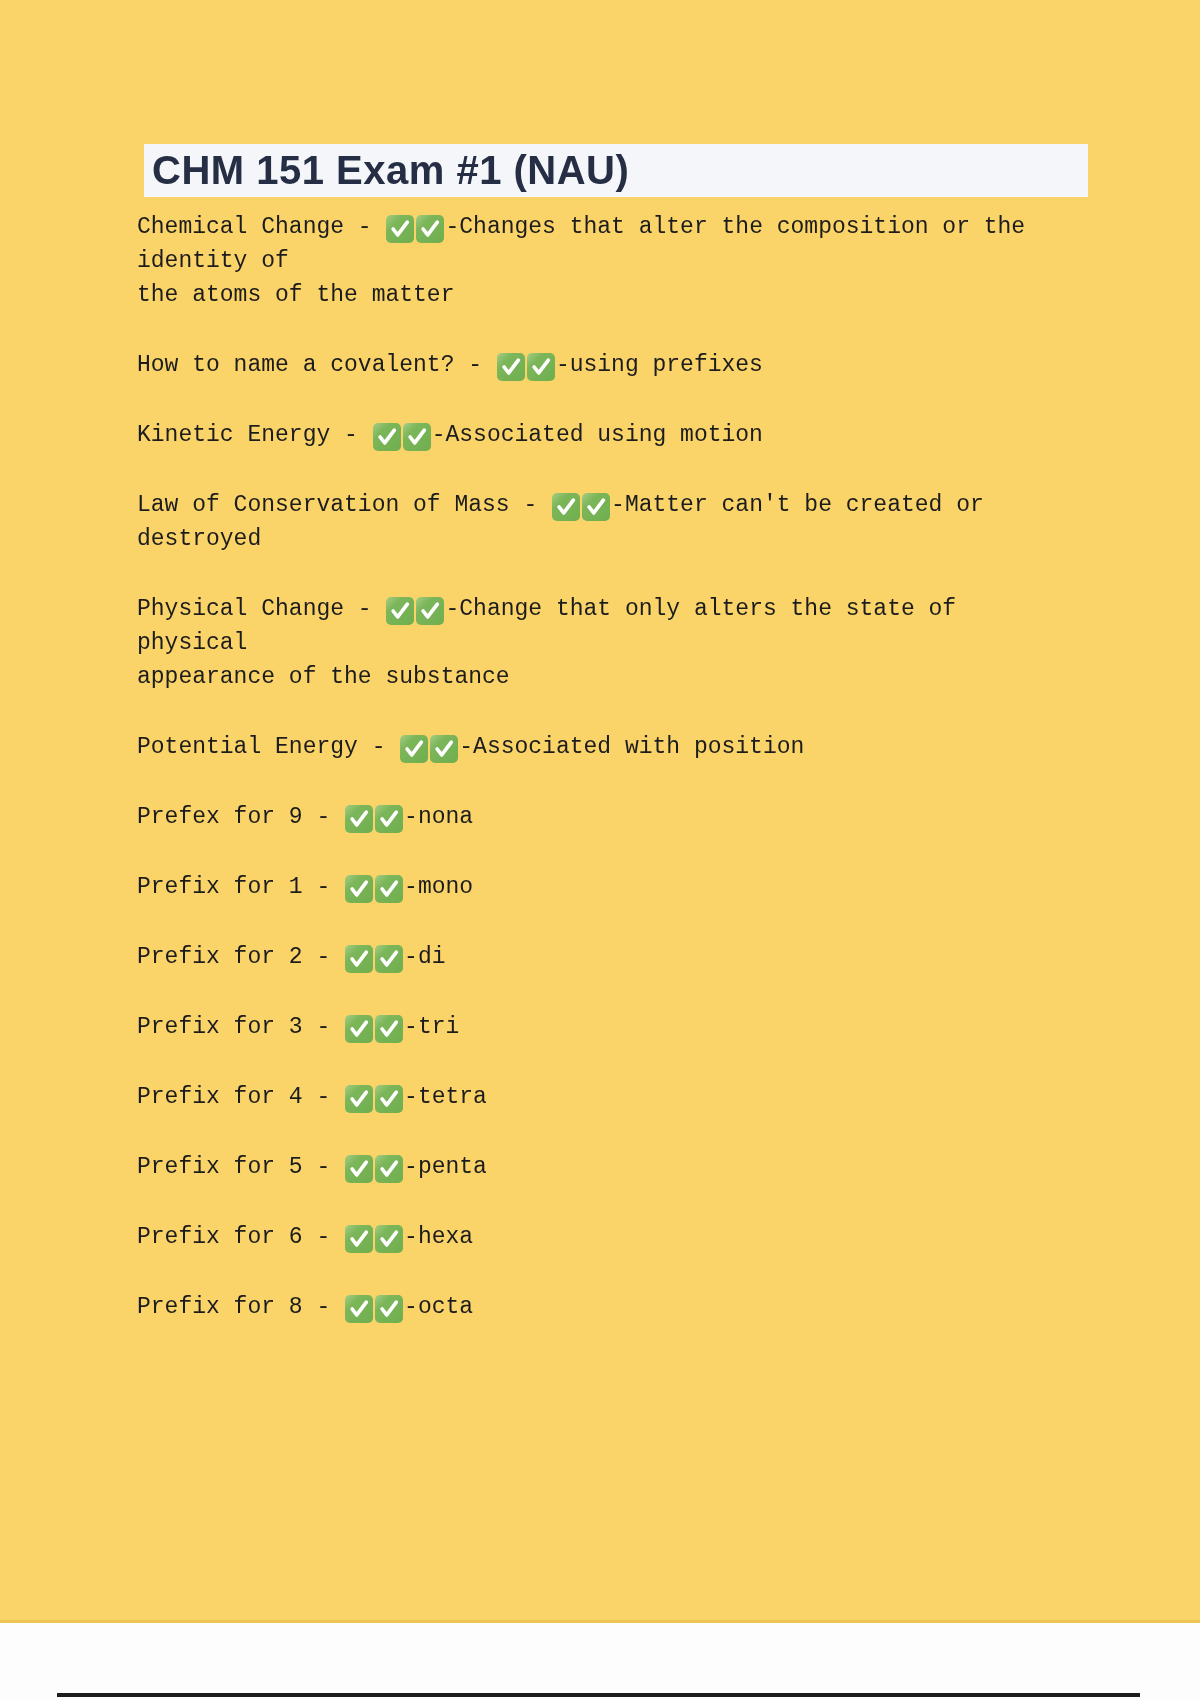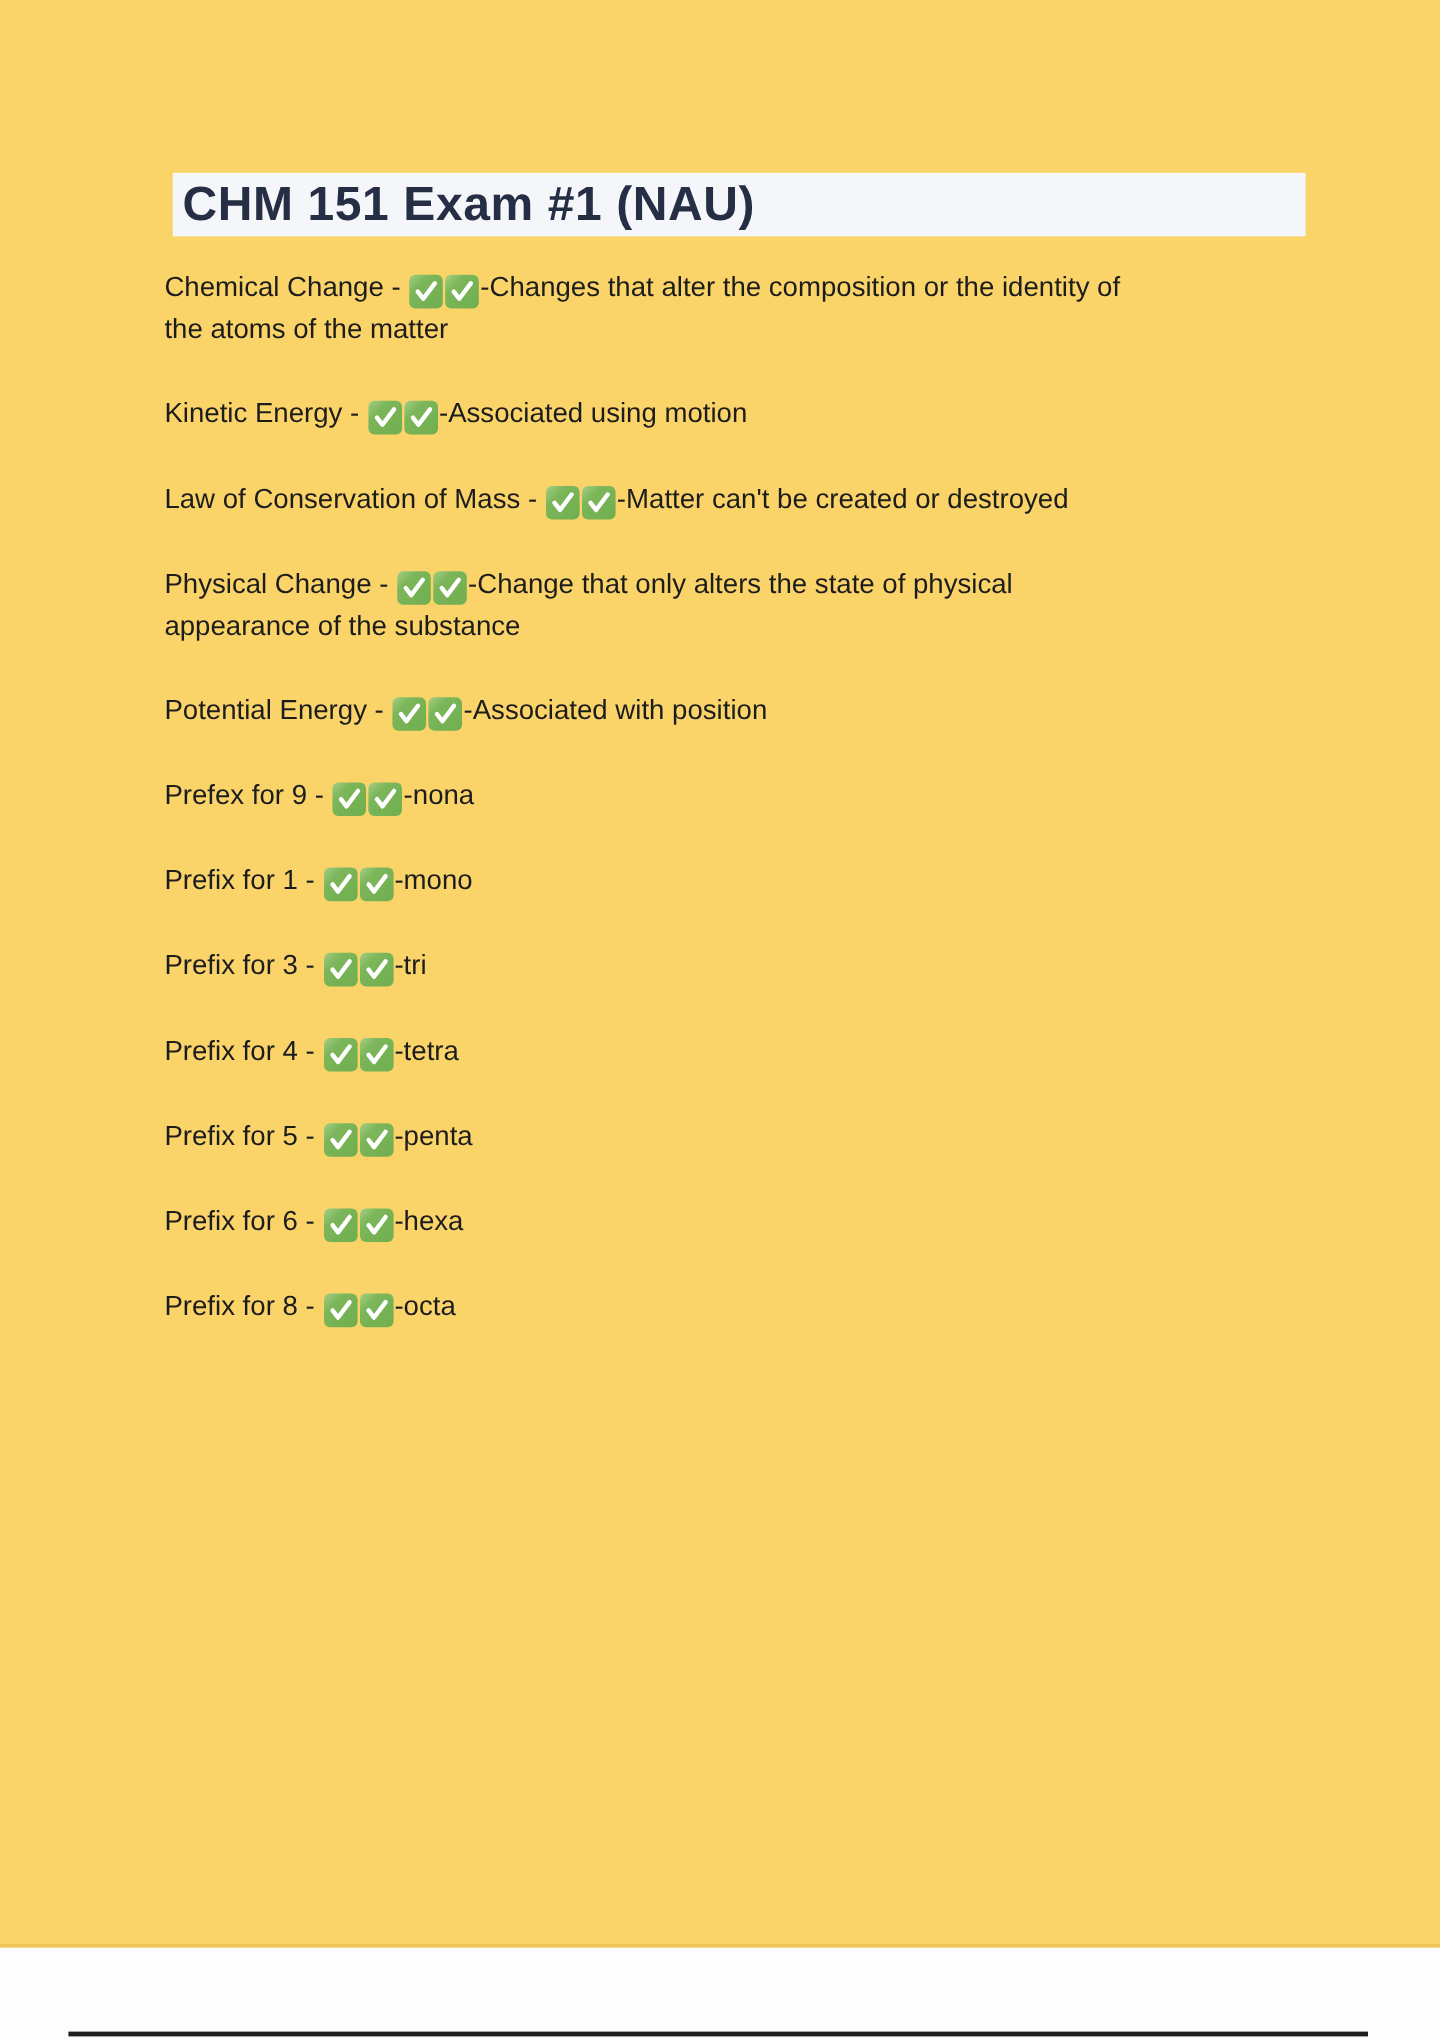--- a/index.html
+++ b/index.html
@@ -25,23 +25,24 @@
   .title-text {
     font-size: 40px;
     font-weight: bold;
     color: #252e44;
     padding-left: 8px;
     letter-spacing: 0.5px;
     white-space: nowrap;
   }
   .content {
     position: absolute;
-    left: 137px; top: 222px;
+    left: 137px; top: 210px;
     width: 930px;
     color: #1c1c1c;
+    font-family: Liberation Mono, monospace;
   }
   .entry {
     font-size: 23px;
     line-height: 34px;
     margin-bottom: 36px;
   }
   .term, .answer, .sep, .dash { color: #1c1c1c; }
   .sep { white-space: pre; }
   .answer { white-space: pre-wrap; }
   .check {
@@ -82,20 +83,29 @@
       <div class="entry"><span class="term">Chemical Change</span><span class="sep"> - </span><span class="check">
           <svg width="22" height="22" viewBox="0 0 24 24">
             <path d="M4.5 12 L9.5 18.5 L20 4.5" stroke="#ffffff" stroke-width="4" fill="none" stroke-linecap="round" stroke-linejoin="round"></path>
           </svg>
         </span><span class="check">
           <svg width="22" height="22" viewBox="0 0 24 24">
             <path d="M4.5 12 L9.5 18.5 L20 4.5" stroke="#ffffff" stroke-width="4" fill="none" stroke-linecap="round" stroke-linejoin="round"></path>
           </svg>
         </span><span class="dash">-</span><span class="answer">Changes that alter the composition or the identity of
 the atoms of the matter</span></div>
+      <div class="entry"><span class="term">How to name a covalent?</span><span class="sep"> - </span><span class="check">
+          <svg width="22" height="22" viewBox="0 0 24 24">
+            <path d="M4.5 12 L9.5 18.5 L20 4.5" stroke="#ffffff" stroke-width="4" fill="none" stroke-linecap="round" stroke-linejoin="round"></path>
+          </svg>
+        </span><span class="check">
+          <svg width="22" height="22" viewBox="0 0 24 24">
+            <path d="M4.5 12 L9.5 18.5 L20 4.5" stroke="#ffffff" stroke-width="4" fill="none" stroke-linecap="round" stroke-linejoin="round"></path>
+          </svg>
+        </span><span class="dash">-</span><span class="answer">using prefixes</span></div>
       <div class="entry"><span class="term">Kinetic Energy</span><span class="sep"> - </span><span class="check">
           <svg width="22" height="22" viewBox="0 0 24 24">
             <path d="M4.5 12 L9.5 18.5 L20 4.5" stroke="#ffffff" stroke-width="4" fill="none" stroke-linecap="round" stroke-linejoin="round"></path>
           </svg>
         </span><span class="check">
           <svg width="22" height="22" viewBox="0 0 24 24">
             <path d="M4.5 12 L9.5 18.5 L20 4.5" stroke="#ffffff" stroke-width="4" fill="none" stroke-linecap="round" stroke-linejoin="round"></path>
           </svg>
         </span><span class="dash">-</span><span class="answer">Associated using motion</span></div>
       <div class="entry"><span class="term">Law of Conservation of Mass</span><span class="sep"> - </span><span class="check">
@@ -137,20 +147,29 @@
         </span><span class="dash">-</span><span class="answer">nona</span></div>
       <div class="entry"><span class="term">Prefix for 1</span><span class="sep"> - </span><span class="check">
           <svg width="22" height="22" viewBox="0 0 24 24">
             <path d="M4.5 12 L9.5 18.5 L20 4.5" stroke="#ffffff" stroke-width="4" fill="none" stroke-linecap="round" stroke-linejoin="round"></path>
           </svg>
         </span><span class="check">
           <svg width="22" height="22" viewBox="0 0 24 24">
             <path d="M4.5 12 L9.5 18.5 L20 4.5" stroke="#ffffff" stroke-width="4" fill="none" stroke-linecap="round" stroke-linejoin="round"></path>
           </svg>
         </span><span class="dash">-</span><span class="answer">mono</span></div>
+      <div class="entry"><span class="term">Prefix for 2</span><span class="sep"> - </span><span class="check">
+          <svg width="22" height="22" viewBox="0 0 24 24">
+            <path d="M4.5 12 L9.5 18.5 L20 4.5" stroke="#ffffff" stroke-width="4" fill="none" stroke-linecap="round" stroke-linejoin="round"></path>
+          </svg>
+        </span><span class="check">
+          <svg width="22" height="22" viewBox="0 0 24 24">
+            <path d="M4.5 12 L9.5 18.5 L20 4.5" stroke="#ffffff" stroke-width="4" fill="none" stroke-linecap="round" stroke-linejoin="round"></path>
+          </svg>
+        </span><span class="dash">-</span><span class="answer">di</span></div>
       <div class="entry"><span class="term">Prefix for 3</span><span class="sep"> - </span><span class="check">
           <svg width="22" height="22" viewBox="0 0 24 24">
             <path d="M4.5 12 L9.5 18.5 L20 4.5" stroke="#ffffff" stroke-width="4" fill="none" stroke-linecap="round" stroke-linejoin="round"></path>
           </svg>
         </span><span class="check">
           <svg width="22" height="22" viewBox="0 0 24 24">
             <path d="M4.5 12 L9.5 18.5 L20 4.5" stroke="#ffffff" stroke-width="4" fill="none" stroke-linecap="round" stroke-linejoin="round"></path>
           </svg>
         </span><span class="dash">-</span><span class="answer">tri</span></div>
       <div class="entry"><span class="term">Prefix for 4</span><span class="sep"> - </span><span class="check">

